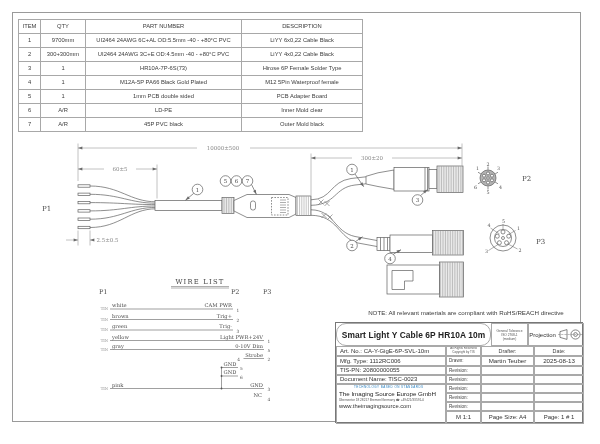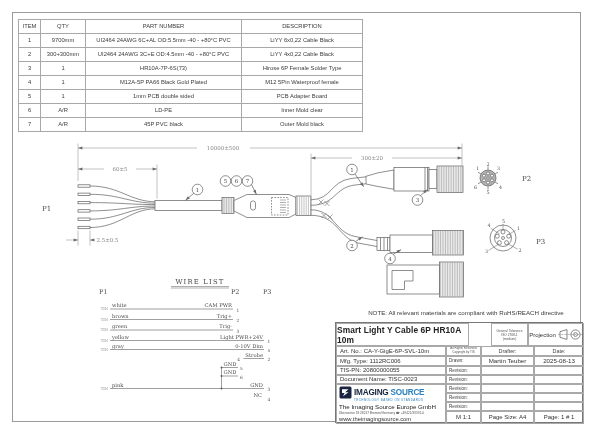--- a/index.html
+++ b/index.html
@@ -444,21 +444,21 @@
         <path d="M0,0 L-4.4,1.5 L-4.4,-1.5 Z" transform="translate(362.5,236.8) rotate(-35)"></path>
         <path d="M0,0 L-4.4,1.5 L-4.4,-1.5 Z" transform="translate(427.5,189.6) rotate(-39)"></path>
         <path d="M0,0 L-4.4,1.5 L-4.4,-1.5 Z" transform="translate(401,249.7) rotate(-30)"></path>
       </g>
   </g>
 </svg>
 
 <div class="note">NOTE: All relevant materials are compliant with RoHS/REACH directive</div>
 
 <div class="tblock">
-  <div class="cell cen t-title" style="left:0;top:0;width:133px;height:23px;">Smart Light Y Cable 6P HR10A 10m</div>
+  <div class="cell cen t-title" style="left:0;top:0;width:155px;height:23px;border-radius:10px;">Smart Light Y Cable 6P HR10A 10m</div>
   <div class="cell cen" style="left:155px;top:0;width:37px;height:23px;">
     <div class="t-tiny">
       <div>General Tolerance</div>
       <div>ISO 2768-1</div>
       <div>(medium)</div>
     </div>
   </div>
   <div class="cell cen" style="left:192px;top:0;width:56px;height:23px;gap:2px;">
     <span style="font-size:6px;color:#333;">Projection</span>
     <svg width="25" height="13" viewBox="0 0 25 13">
@@ -484,28 +484,20 @@
   <div class="cell lft t-sm" style="left:0;top:33px;width:110px;height:9.5px;padding-left:3px;">Mfg. Type: 1112RC006</div>
   <div class="cell lft t-lbl" style="left:110px;top:33px;width:35px;height:9.5px;padding-left:2px;">Drawn:</div>
   <div class="cell cen t-sm" style="left:145px;top:33px;width:53px;height:9.5px;font-size:6.2px;">Martin Teuber</div>
   <div class="cell cen t-sm" style="left:198px;top:33px;width:50px;height:9.5px;font-size:6.2px;">2025-08-13</div>
 
   <div class="cell lft t-sm" style="left:0;top:42.5px;width:110px;height:9px;padding-left:3px;">TIS-PN: 20800000055</div>
   <div class="cell lft t-sm" style="left:0;top:51.5px;width:110px;height:9px;padding-left:3px;">Document Name: TISC-0023</div>
 
   <div class="cell" style="left:0;top:60.5px;width:110px;height:40.5px;">
     <div class="logo-wrap" style="left:2px;top:1px;">
-      <div class="logo-line">
-        <svg width="13" height="13" viewBox="0 0 13 13">
-          <rect x="0.5" y="0.5" width="12" height="12" rx="1.5" fill="#19253f"></rect>
-          <path d="M3,3.2 h6.5 l-3.4,3 h3.4 L4,10.3 l1.6-3.3 H3 Z" fill="#fff"></path>
-        </svg>
-        <span class="logo-txt1">IMAGING</span>
-          <span class="logo-txt2">SOURCE</span>
-      </div>
       <div class="logo-tag">TECHNOLOGY BASED ON STANDARDS</div>
       <div class="company">The Imaging Source Europe GmbH</div>
       <div class="addr">Überseetor 18 28217 Bremen/Germany ☎ +49421/33591-0</div>
       <div class="web">www.theimagingsource.com</div>
     </div>
   </div>
 
   <div class="cell cen t-sm" style="left:110px;top:87.5px;width:35px;height:13.5px;">M 1:1</div>
   <div class="cell cen t-sm" style="left:145px;top:87.5px;width:53px;height:13.5px;">Page Size: A4</div>
   <div class="cell cen t-sm" style="left:198px;top:87.5px;width:50px;height:13.5px;">Page:  1 # 1</div>

